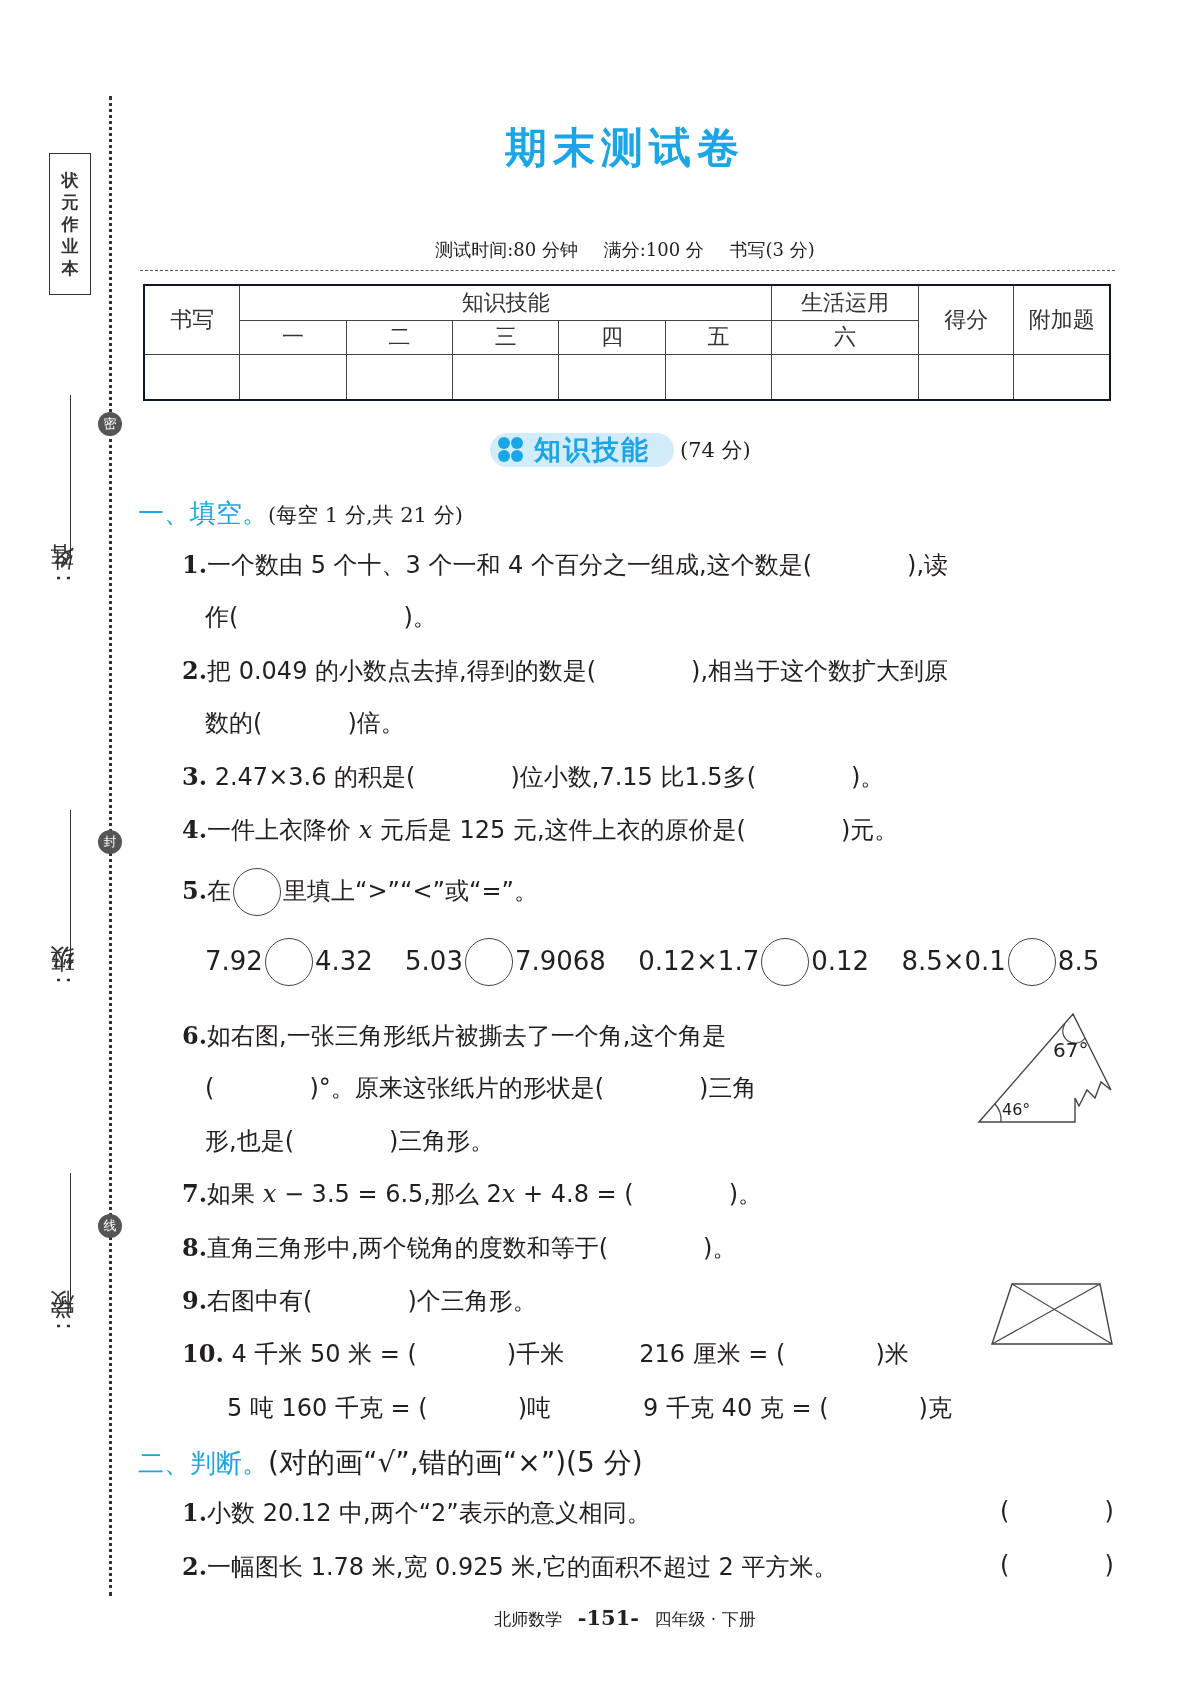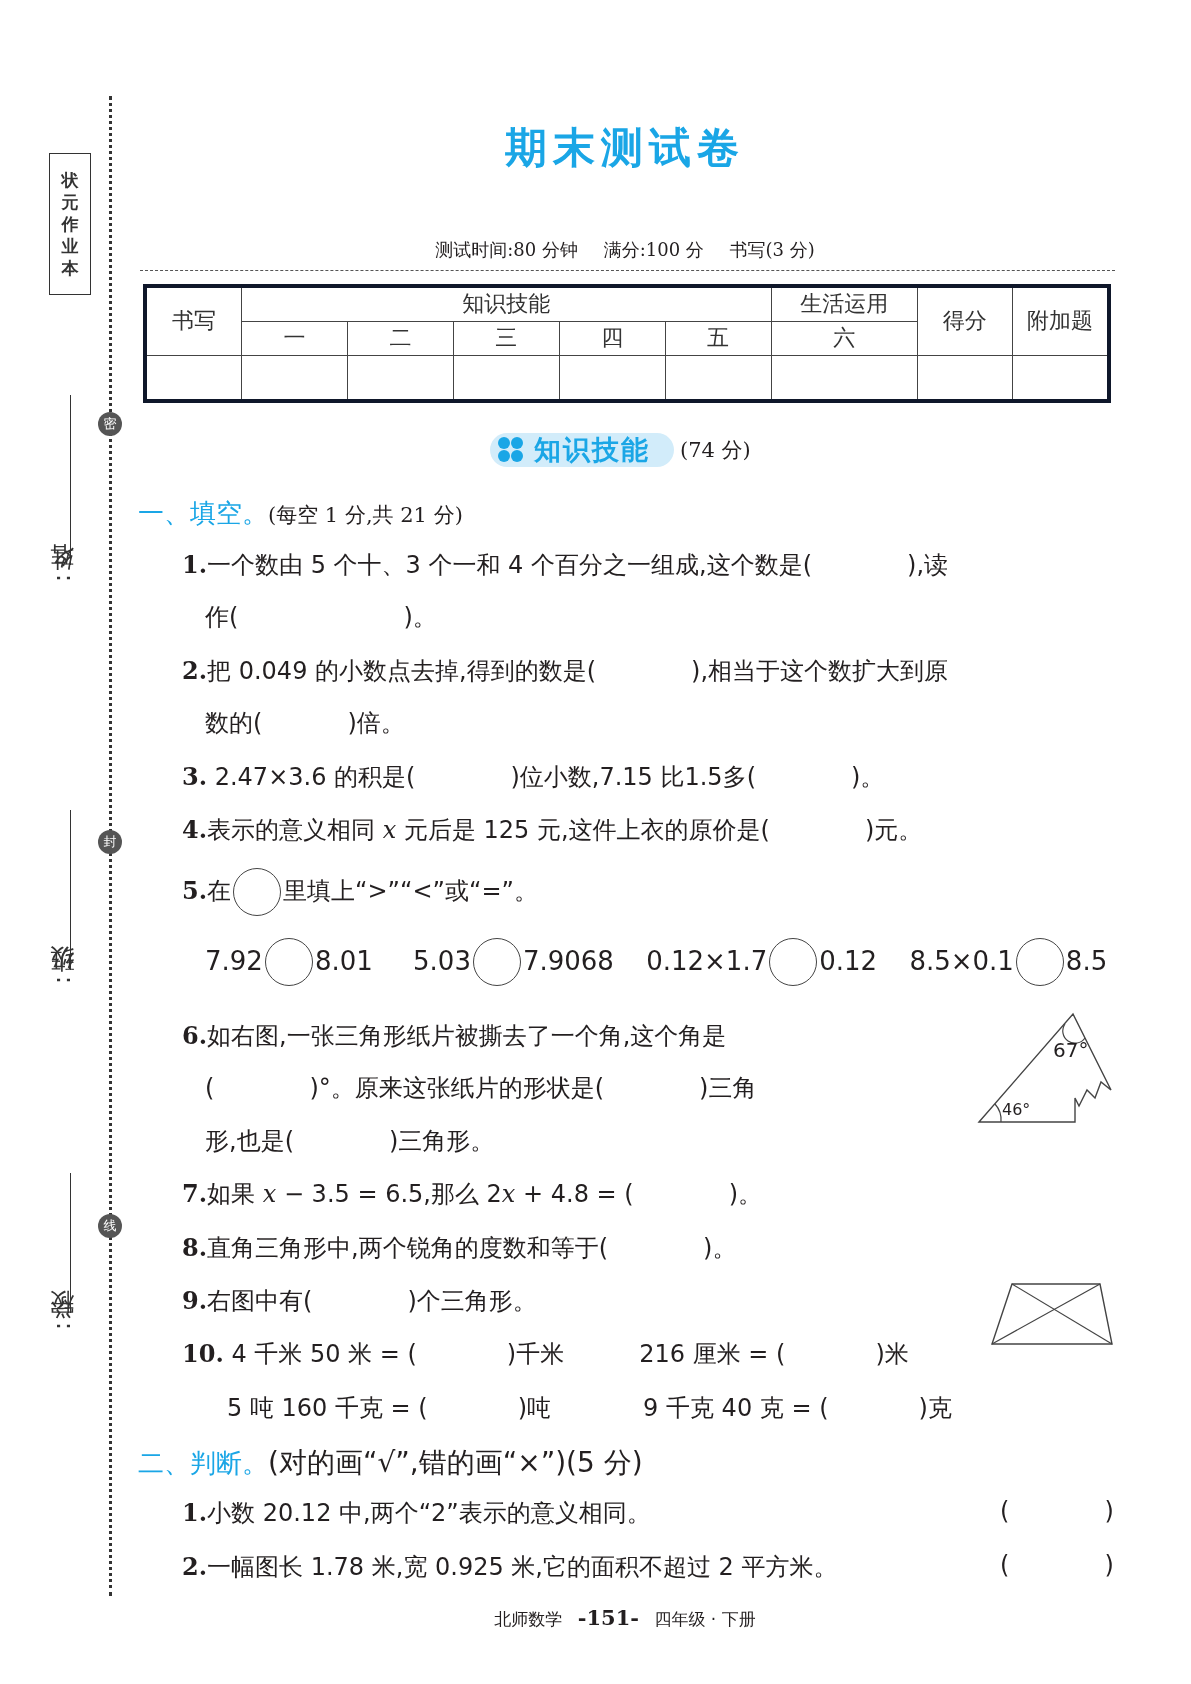--- a/index.html
+++ b/index.html
@@ -23,21 +23,21 @@
 
   
   .title { position:absolute; left:0; width:1250px; top:120px; text-align:center;
            font-size:42px; font-weight:bold; color:#1aa6e6; letter-spacing:6px; }
   .meta { position:absolute; left:0; width:1250px; top:238px; text-align:center; font-size:18px; color:#231f20; }
   .meta span { margin:0 10px; }
   .dash { position:absolute; left:140px; top:270px; width:975px; border-top:1.5px dashed #555; }
 
   
   table.score { position:absolute; left:143px; top:284px; width:968px; border-collapse:collapse;
-                border:4px solid #0f172a; font-size:22px; }
+                border:2px solid #0f172a; font-size:22px; }
   table.score td { border:1px solid #444; text-align:center; color:#333; }
 
   
   .badge-wrap { position:absolute; left:490px; top:433px; display:flex; align-items:center; }
   .badge { background:#d2ecfa; border-radius:20px; height:34px; padding:0 24px 0 8px;
            display:flex; align-items:center; }
   .clover { width:26px; height:26px; position:relative; margin-right:10px; }
   .clover i { position:absolute; width:12px; height:12px; border-radius:50%; background:#1aa6e6; }
   .badge-title { font-size:27px; font-weight:bold; color:#1aa6e6; letter-spacing:2px; }
   .badge-score { font-size:21px; margin-left:6px; }
@@ -145,29 +145,29 @@
 </div>
 <div class="q" style="left:205px;top:707px">
   <span>数的(</span><span class="blank" style="width:85px"></span><span>)倍。</span>
 </div>
 
 <div class="q" style="left:182px;top:761px">
   <b>3.</b><span> 2.47×3.6 的积是(</span><span class="blank" style="width:95px"></span><span>)位小数,7.15 比1.5多(</span><span class="blank" style="width:95px"></span><span>)。</span>
 </div>
 
 <div class="q" style="left:182px;top:814px">
-  <b>4.</b><span>表示的意义相同 </span><i class="serif">x</i><span> 元后是 125 元,这件上衣的原价是(</span><span class="blank" style="width:95px"></span><span>)元。</span>
+  <b>4.</b><span>一件上衣降价 </span><i class="serif">x</i><span> 元后是 125 元,这件上衣的原价是(</span><span class="blank" style="width:95px"></span><span>)元。</span>
 </div>
 
 <div class="q" style="left:182px;top:868px">
   <b>5.</b><span>在</span><span class="circ"></span><span>里填上“&gt;”“&lt;”或“=”。</span>
 </div>
 <div class="q" style="left:205px;top:938px;font-size:26px">
-  <span>7.92</span><span class="circ"></span><span>8.01</span>
-  <span style="margin-left:32px">5.03</span><span class="circ"></span><span>7.9068</span>
+  <span>7.92</span><span class="circ"></span><span>4.32</span>
+  <span style="margin-left:24px">5.03</span><span class="circ"></span><span>7.9068</span>
   <span style="margin-left:24px">0.12×1.7</span><span class="circ"></span><span>0.12</span>
   <span style="margin-left:24px">8.5×0.1</span><span class="circ"></span><span>8.5</span>
 </div>
 
 <div class="q" style="left:182px;top:1020px">
   <b>6.</b><span>如右图,一张三角形纸片被撕去了一个角,这个角是</span>
 </div>
 <div class="q" style="left:205px;top:1072px">
   <span>(</span><span class="blank" style="width:95px"></span><span>)°。原来这张纸片的形状是(</span><span class="blank" style="width:95px"></span><span>)三角</span>
 </div>

